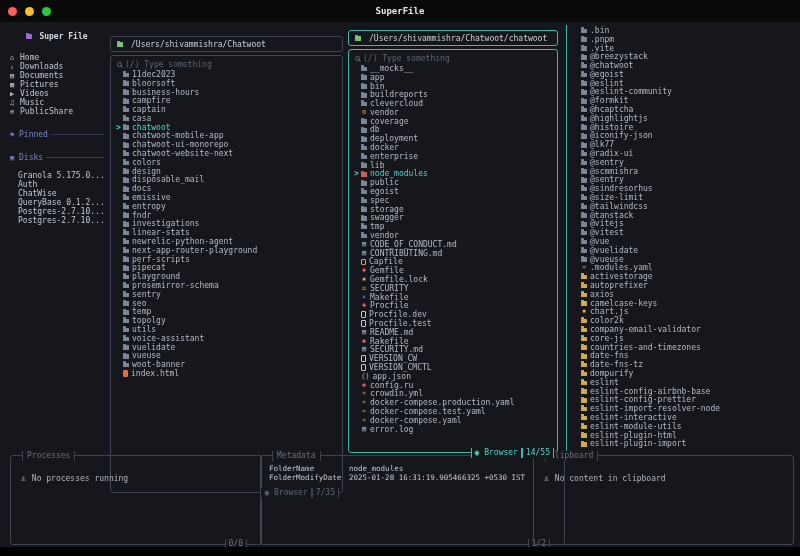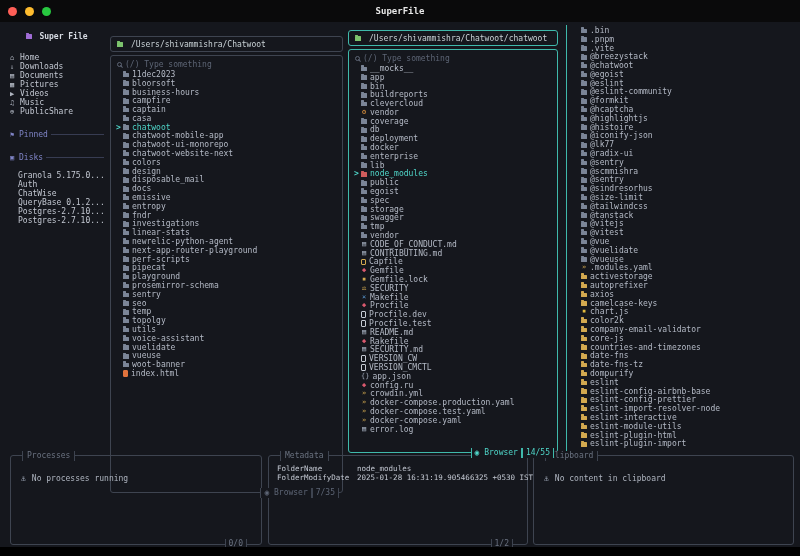--- a/index.html
+++ b/index.html
@@ -293,21 +293,21 @@
 
 <div class="bpanel" style="left:10px;width:252px">
   <span class="btitle">Processes</span>
   <div class="empty-row">
     <span class="g">⚓</span>
     <span>No processes running</span>
   </div>
   <span class="bcount">0/0</span>
 </div>
 
-<div class="bpanel" style="left:268px;width:260px">
+<div class="bpanel" style="left:260px;width:305px">
   <span class="btitle">Metadata</span>
   <div class="meta-table">
       <div class="meta-row"><span class="k">FolderName</span><span class="v">node_modules</span></div>
       <div class="meta-row"><span class="k">FolderModifyDate</span><span class="v">2025-01-28 16:31:19.905466325 +0530 IST</span></div>
     </div>
   <span class="bcount">1/2</span>
 </div>
 
 <div class="bpanel" style="left:533px;width:261px">
   <span class="btitle">Clipboard</span>

